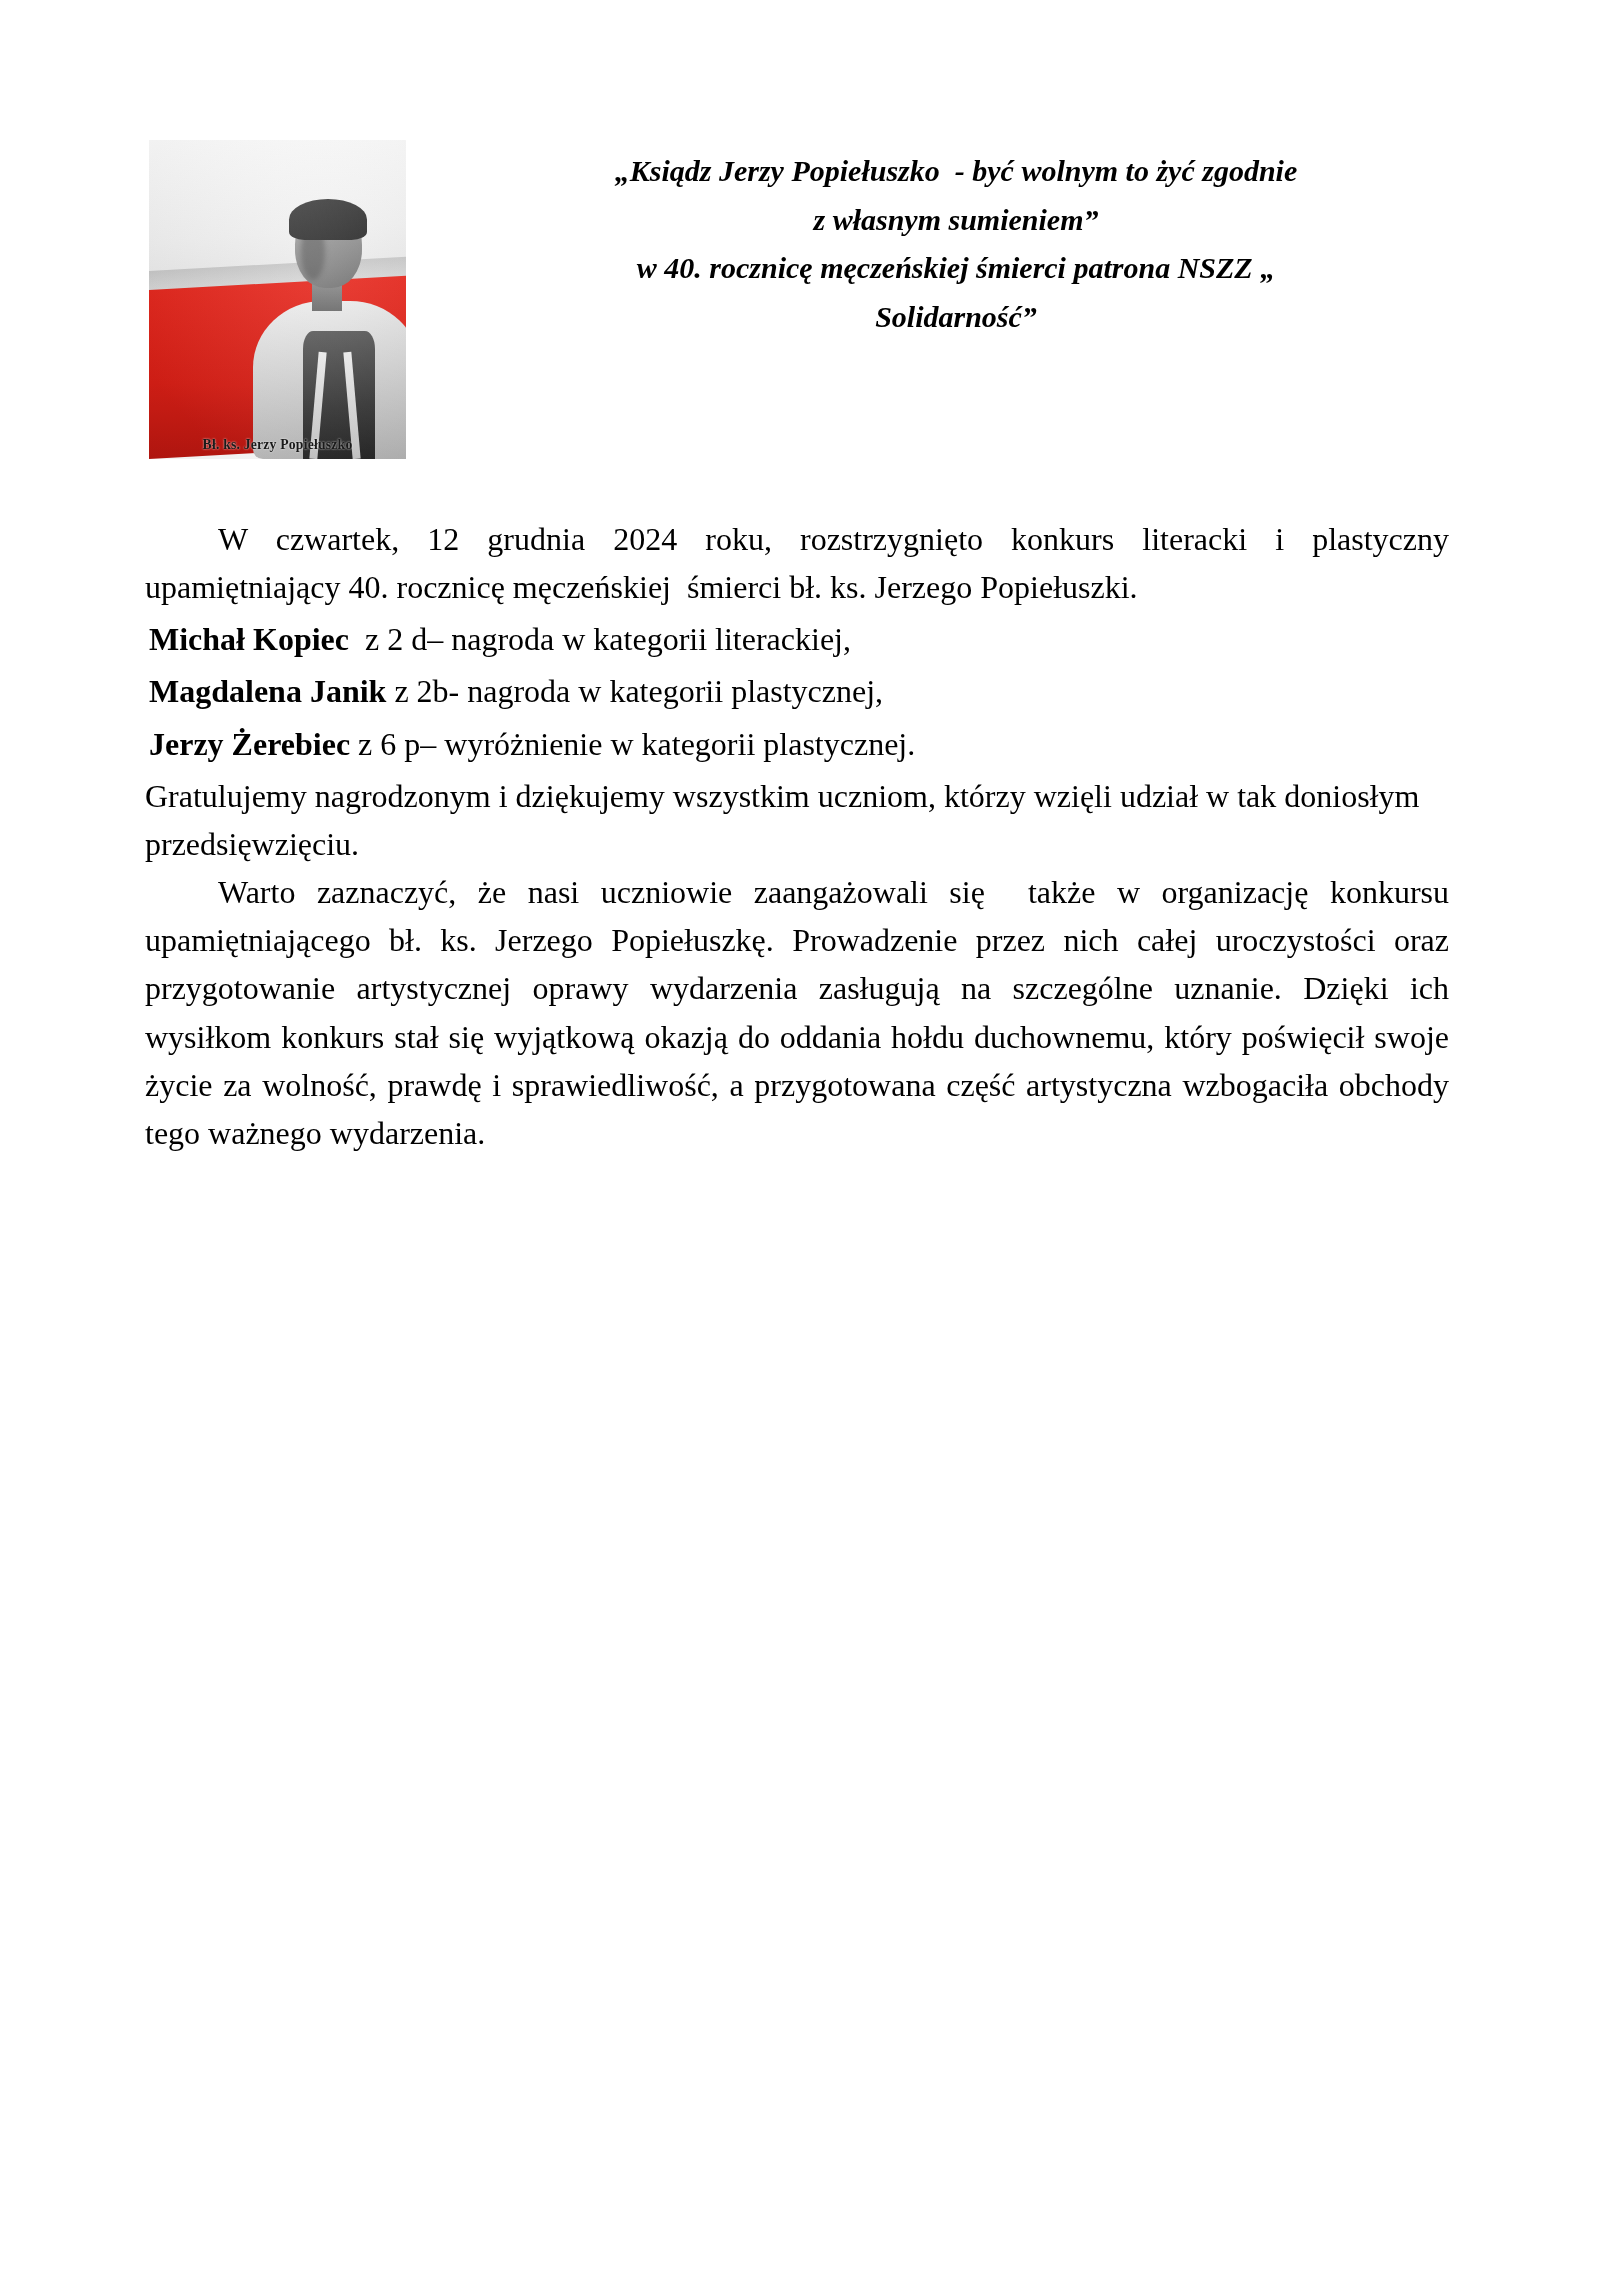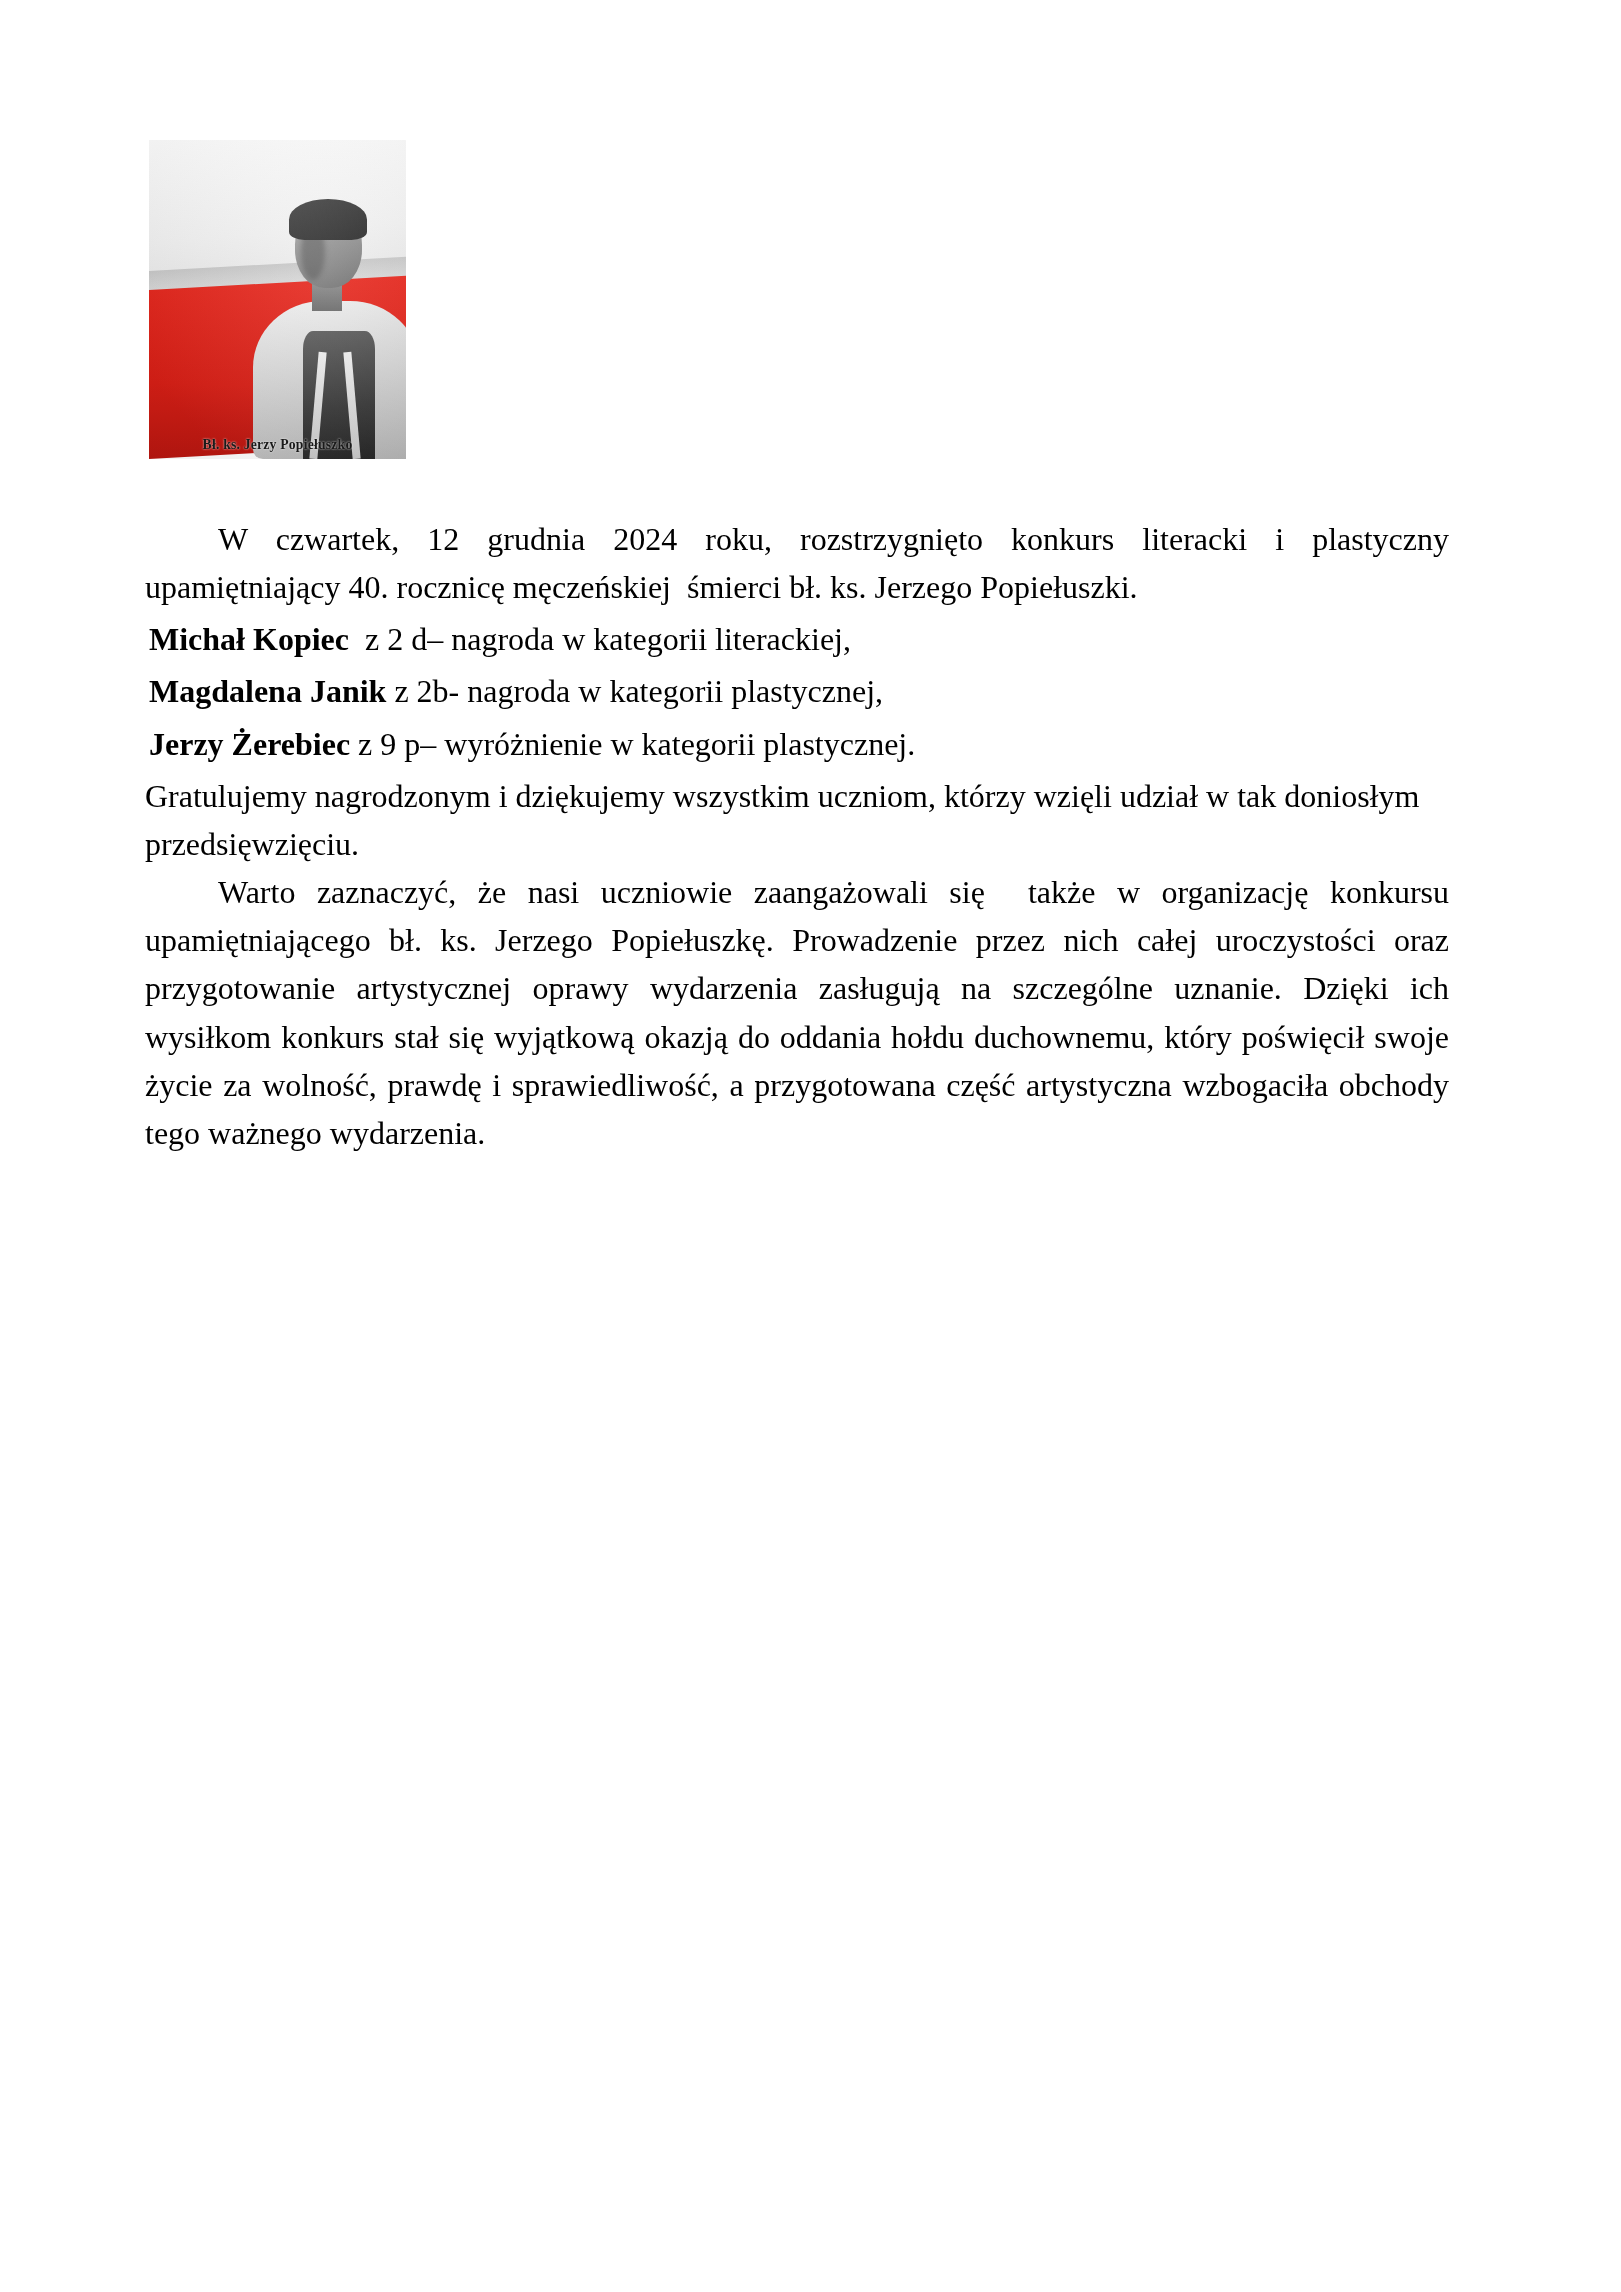--- a/index.html
+++ b/index.html
@@ -212,34 +212,40 @@
           <div class="fig-neck"></div>
           <div class="fig-head"></div>
           <div class="fig-face-shadow"></div>
           <div class="fig-hair"></div>
         </div>
         <div class="photo-grain"></div>
         <div class="photo-caption">Bł. ks. Jerzy Popiełuszko</div>
       </div>
     </div>
 
+    <div class="title-block">
+      <span class="title-line">„Ksiądz Jerzy Popiełuszko  - być wolnym to żyć zgodnie</span>
+      <span class="title-line">z własnym sumieniem”</span>
+      <span class="title-line">w 40. rocznicę męczeńskiej śmierci patrona NSZZ „</span>
+      <span class="title-line">Solidarność”</span>
+    </div>
 
   </div>
 
   <div class="body">
 
     <p class="para indent">W czwartek, 12 grudnia 2024 roku, rozstrzygnięto konkurs literacki i plastyczny upamiętniający 40. rocznicę męczeńskiej  śmierci bł. ks. Jerzego Popiełuszki.</p>
 
 
     <p class="winner-line"><span class="name">Michał Kopiec</span><span>  z 2 d– nagroda w kategorii literackiej,</span></p>
 
 
     <p class="winner-line"><span class="name">Magdalena Janik</span><span> z 2b- nagroda w kategorii plastycznej,</span></p>
 
-    <p class="winner-line"><span class="name">Jerzy Żerebiec</span><span> z 9 p– wyróżnienie w kategorii plastycznej.</span></p>
+    <p class="winner-line"><span class="name">Jerzy Żerebiec</span><span> z 6 p– wyróżnienie w kategorii plastycznej.</span></p>
 
     <p class="para nojustify">Gratulujemy nagrodzonym i dziękujemy wszystkim uczniom, którzy wzięli udział w tak doniosłym przedsięwzięciu.</p>
 
     <p class="para indent">Warto zaznaczyć, że nasi uczniowie zaangażowali się  także w organizację konkursu upamiętniającego bł. ks. Jerzego Popiełuszkę. Prowadzenie przez nich całej uroczystości oraz przygotowanie artystycznej oprawy wydarzenia zasługują na szczególne uznanie. Dzięki ich wysiłkom konkurs stał się wyjątkową okazją do oddania hołdu duchownemu, który poświęcił swoje życie za wolność, prawdę i sprawiedliwość, a przygotowana część artystyczna wzbogaciła obchody tego ważnego wydarzenia.</p>
 
   </div>
 
 </div>
 
 

